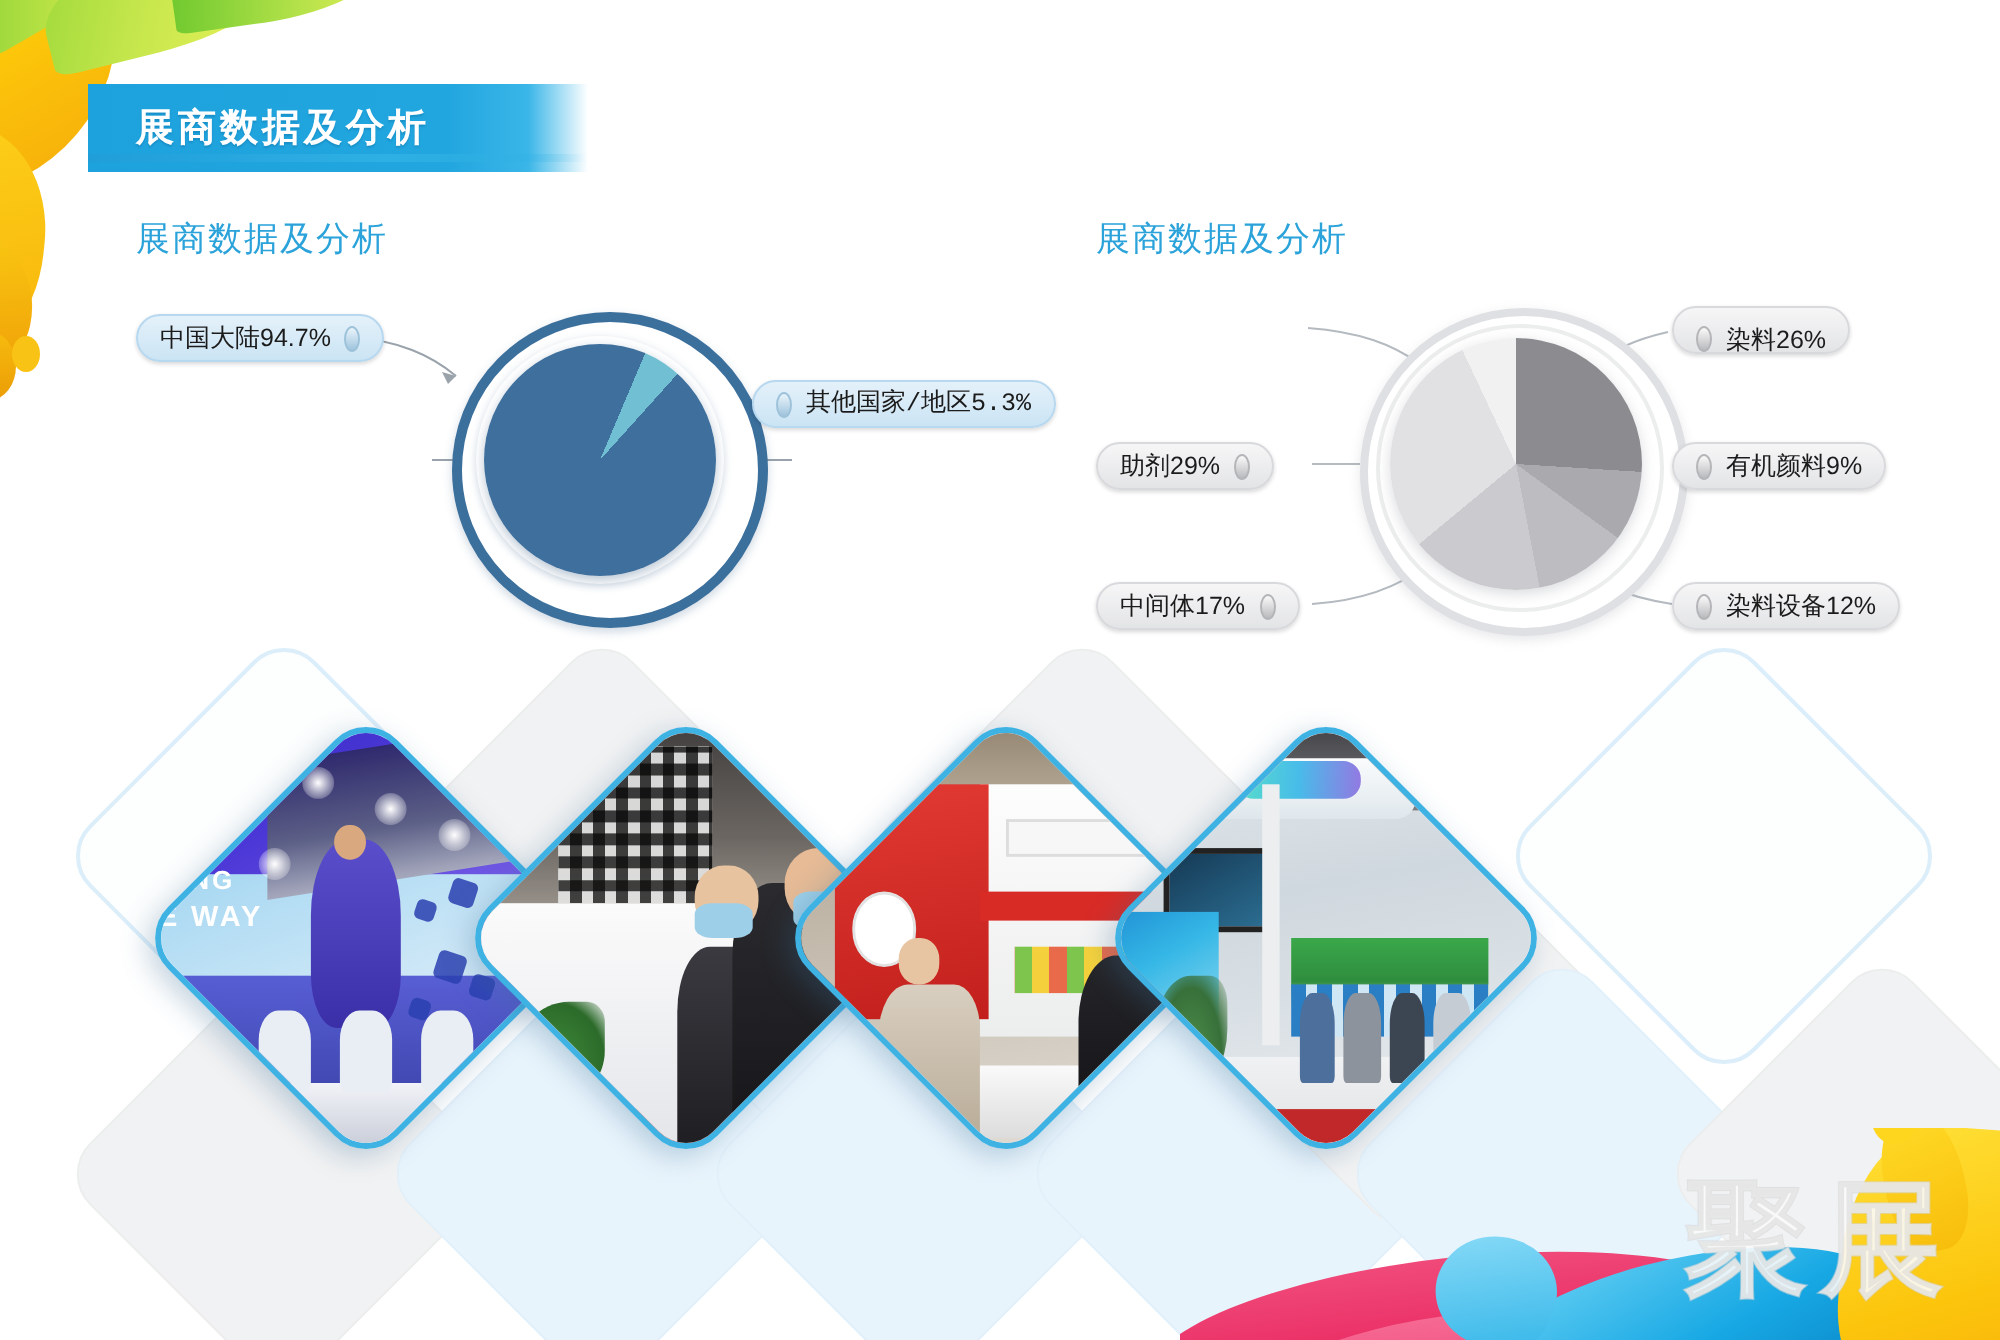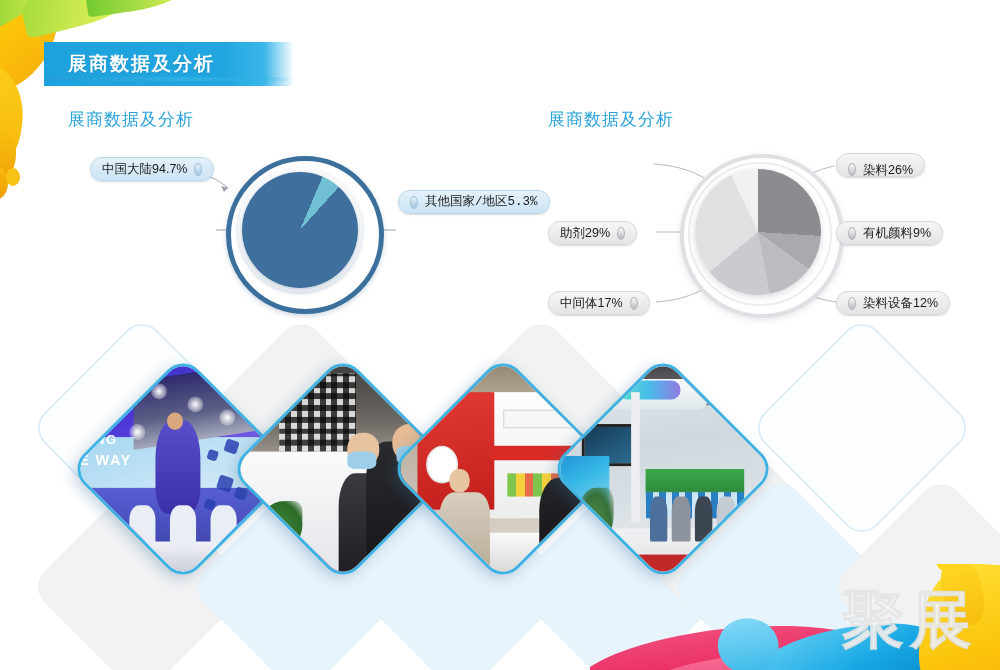--- a/index.html
+++ b/index.html
@@ -133,21 +133,20 @@
   
   .pill{
     position:absolute;display:flex;align-items:center;gap:7px;
     height:22px;padding:0 11px;border-radius:12px;
     font-size:12.5px;color:#1b1b1b;white-space:nowrap;
     box-shadow:0 1px 2px rgba(0,0,0,.16);
   }
   .pill.blue{
     background:linear-gradient(180deg,#e4f1fa 0%,#cbe4f4 100%);
     border:1px solid #b7d8ef;
-    margin-left:22px;
   }
   .pill.grey{
     background:linear-gradient(180deg,#f6f6f7 0%,#e3e4e6 100%);
     border:1px solid #d8d9dc;
   }
   .pill .nub{
     width:6px;height:11px;border-radius:50%;flex:0 0 auto;
   }
   .pill.blue .nub{background:linear-gradient(180deg,#eaf4fb,#9fc4dd);border:1px solid #9dc2da;}
   .pill.grey .nub{background:linear-gradient(180deg,#fafafa,#b9babd);border:1px solid #b4b5b8;}

